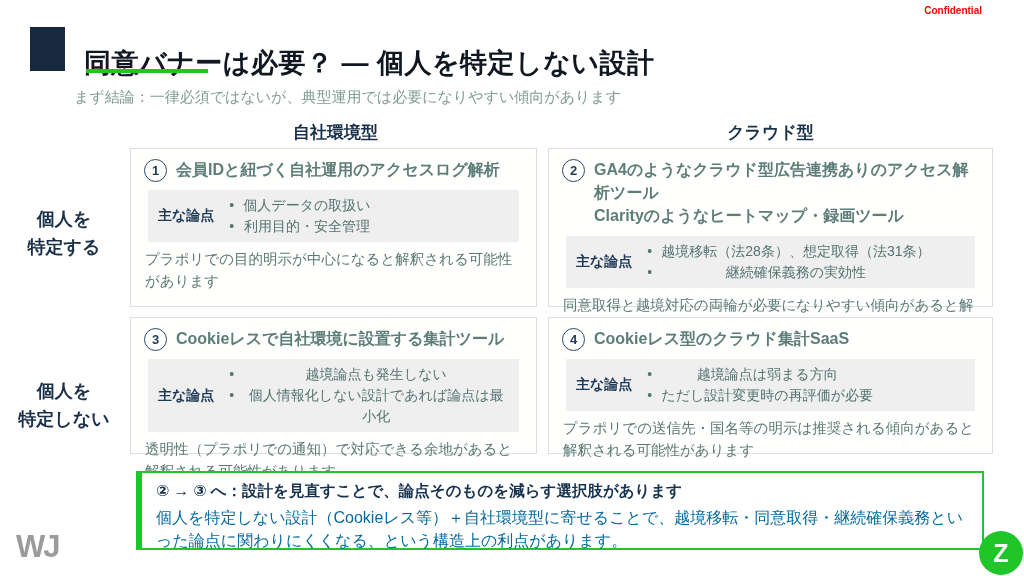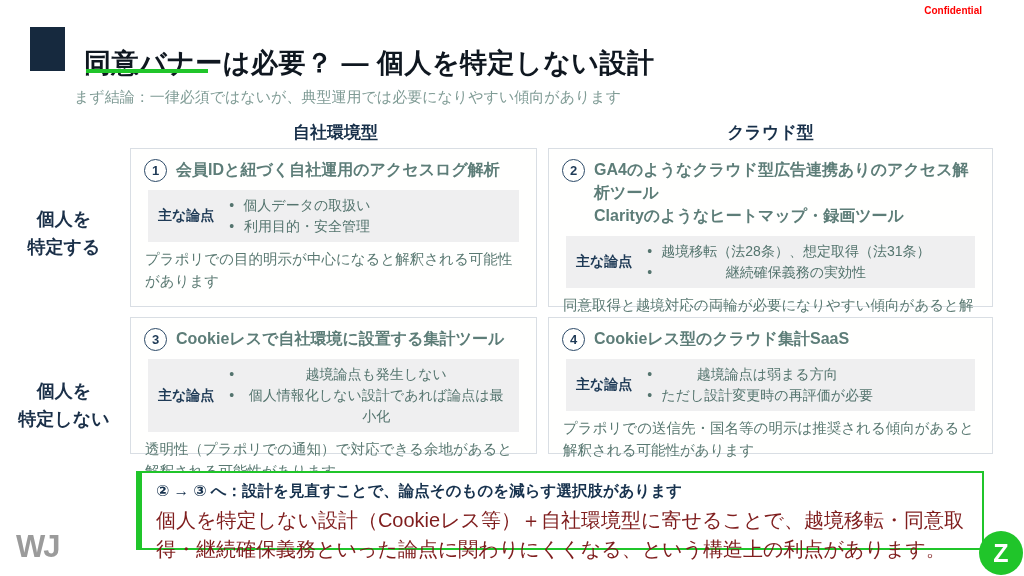--- a/index.html
+++ b/index.html
@@ -46,21 +46,21 @@
   .issue-list { list-style:none; margin:0; padding:0; color:#54746e; font-size:14px; line-height:1.5;text-align:center; }
   .issue-list li { position:relative; padding-left:15px; }
   .issue-list li::before { content:"•"; position:absolute; left:1px; }
   .card-note { color:#5a7972; font-size:14.5px; line-height:1.5; margin:0 1px; }
 
   
   .callout { left:120px; top:471px; width:848px; height:79px; box-sizing:border-box;
     background:#ffffff; border:2px solid #20c52a; border-left:6px solid #20c52a;
     padding:8px 14px 6px;margin-left:16px; }
   .callout-title { font-size:15.5px; font-weight:bold; color:#17324e; margin-bottom:4px; }
-  .callout-body { font-size:20px; color:#7f1d1d; line-height:1.45; }
+  .callout-body { font-size:16px; color:#0369a1; line-height:1.45; }
 
   
   .logo-wj { left:16px; top:529px; font-size:31px; font-weight:800; color:#9b9b9b; letter-spacing:-2px; }
   .logo-z { left:979px; top:531px; width:44px; height:44px; border-radius:50%;
     background:#20c52a; color:#ffffff; font-weight:bold; font-size:25px;
     display:flex; align-items:center; justify-content:center; }
 </style>
 </head>
 <body>
 

